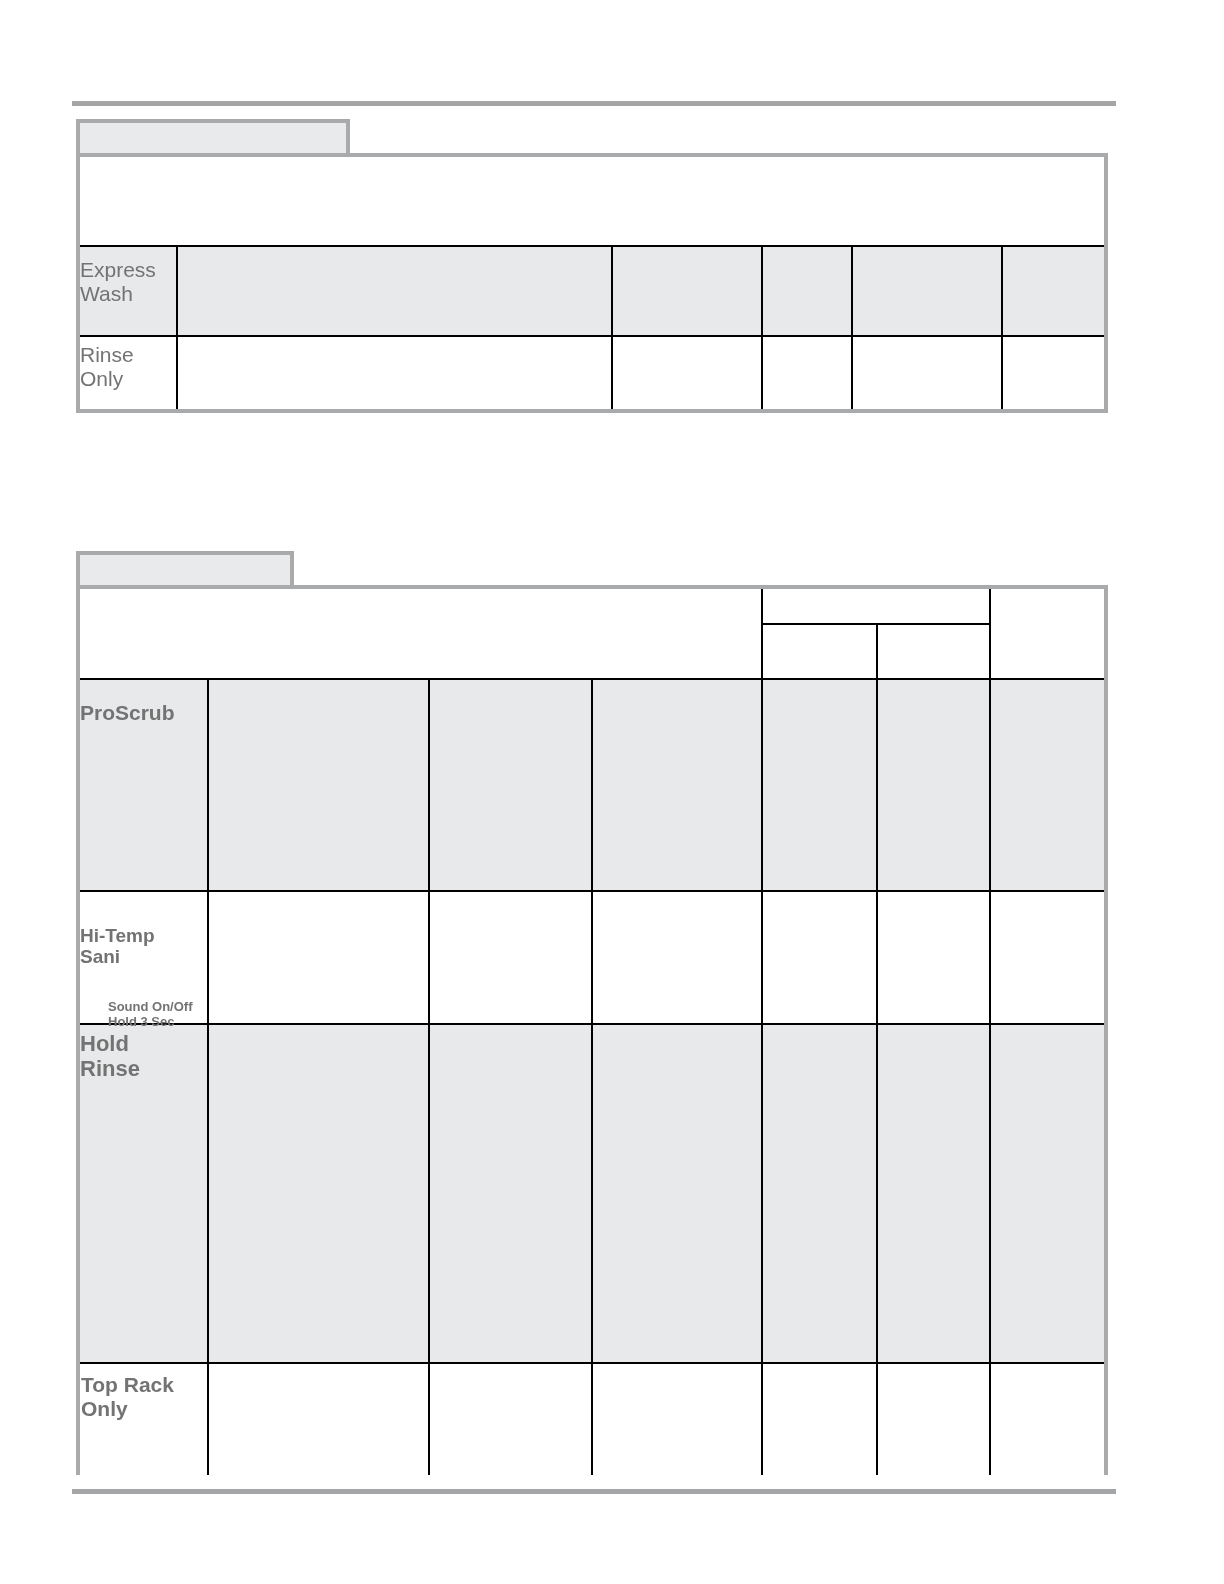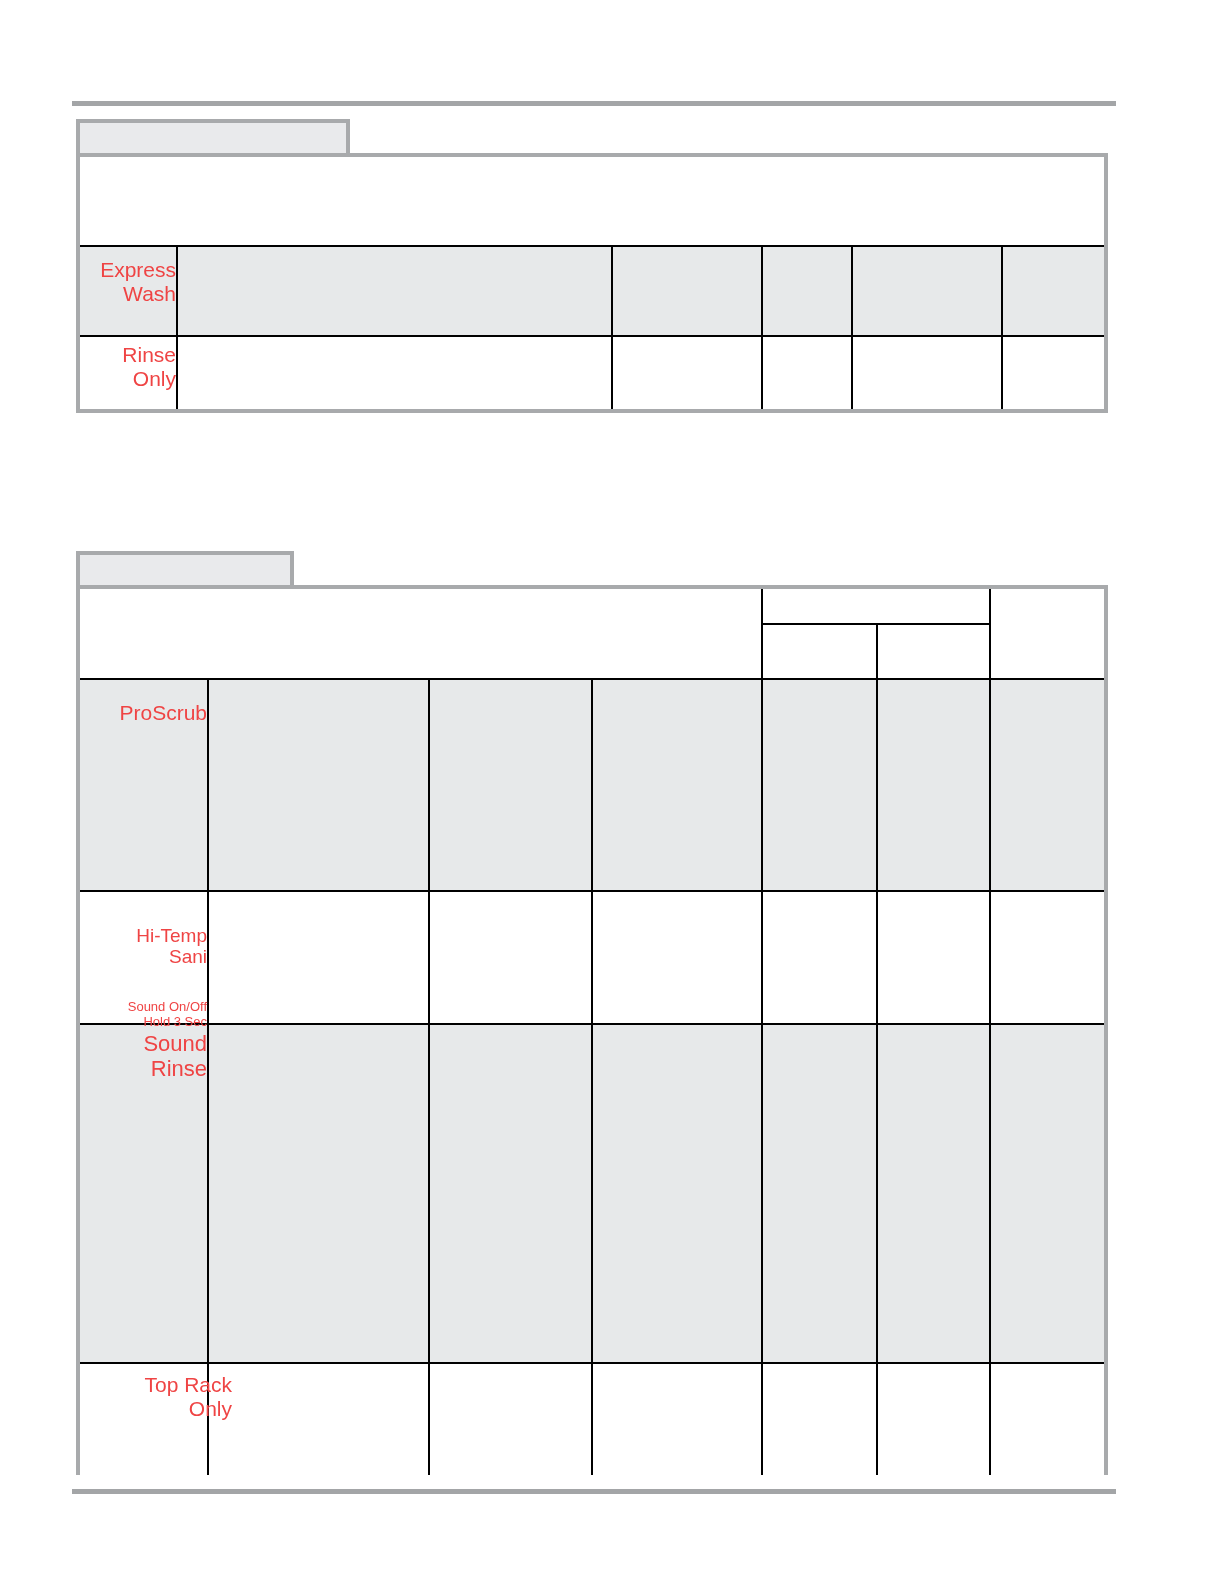--- a/index.html
+++ b/index.html
@@ -24,25 +24,25 @@
     position:absolute;
     background:#ffffff;
     border:4px solid #a8aaac;
   }
   .tbl.no-bottom{border-bottom:none;}
   .rowbg{position:absolute;left:0;width:100%;background:#e7e9ea;}
   .hl{position:absolute;height:2px;background:#000000;}
   .vl{position:absolute;width:2px;background:#000000;}
   .cell-label{
     position:absolute;
-    text-align:right;
+    text-align:left;
     white-space:pre-line;
     font-size:21px;
     line-height:1.14;
-    color:#ef4444;
+    color:#737373;
   }
   .cell-label.size-lg{font-size:22px;}
   .cell-label.size-md{font-size:19px;}
   .sub-label{
     margin-top:9px;
     font-size:13px;
     line-height:1.22;
     white-space:pre-line;
   }
 </style>
@@ -71,21 +71,21 @@
     <div class="vl" style="left:921px;top:88px;height:164px;"></div>
 
     <div class="cell-label" style="left:0;top:101px;width:96px;">Express
 Wash</div>
     <div class="cell-label" style="left:0;top:186px;width:96px;">Rinse
 Only</div>
   </div>
 
   <div class="tab" style="left:76px;top:551px;width:218px;height:38px;"></div>
 
-  <div class="tbl no-bottom" style="left:76px;top:585px;width:1032px;height:890px;">
+  <div class="tbl no-bottom" style="left:76px;top:585px;width:1032px;height:890px;font-weight:bold;">
 
     <div class="abs" style="left:0;top:0;width:1024px;height:89px;"></div>
 
     <div class="vl" style="left:681px;top:0;height:89px;"></div>
     <div class="vl" style="left:909px;top:0;height:89px;"></div>
     <div class="hl" style="left:681px;top:34px;width:230px;"></div>
     <div class="vl" style="left:796px;top:34px;height:55px;"></div>
 
     <div class="rowbg" style="top:89px;height:212px;"></div>
     <div class="rowbg" style="top:434px;height:339px;"></div>
@@ -104,21 +104,21 @@
 
     <div class="cell-label" style="left:0;top:112px;width:127px;">ProScrub</div>
 
     <div class="cell-label size-md" style="left:0;top:314px;width:127px;">
       <span style="display:block;white-space:pre-line;">Hi-Temp
 Sani</span>
       <span class="sub-label" style="display:block;margin-left:28px;">Sound On/Off
 Hold 3 Sec</span>
     </div>
 
-    <div class="cell-label size-lg" style="left:0;top:442px;width:127px;">Sound
+    <div class="cell-label size-lg" style="left:0;top:442px;width:127px;">Hold
 Rinse</div>
 
     <div class="cell-label" style="left:1px;top:784px;width:151px;">Top Rack
 Only</div>
   </div>
 
   <div class="rule" style="left:72px;top:1489px;width:1044px;height:5px;"></div>
 
 </div>
 

